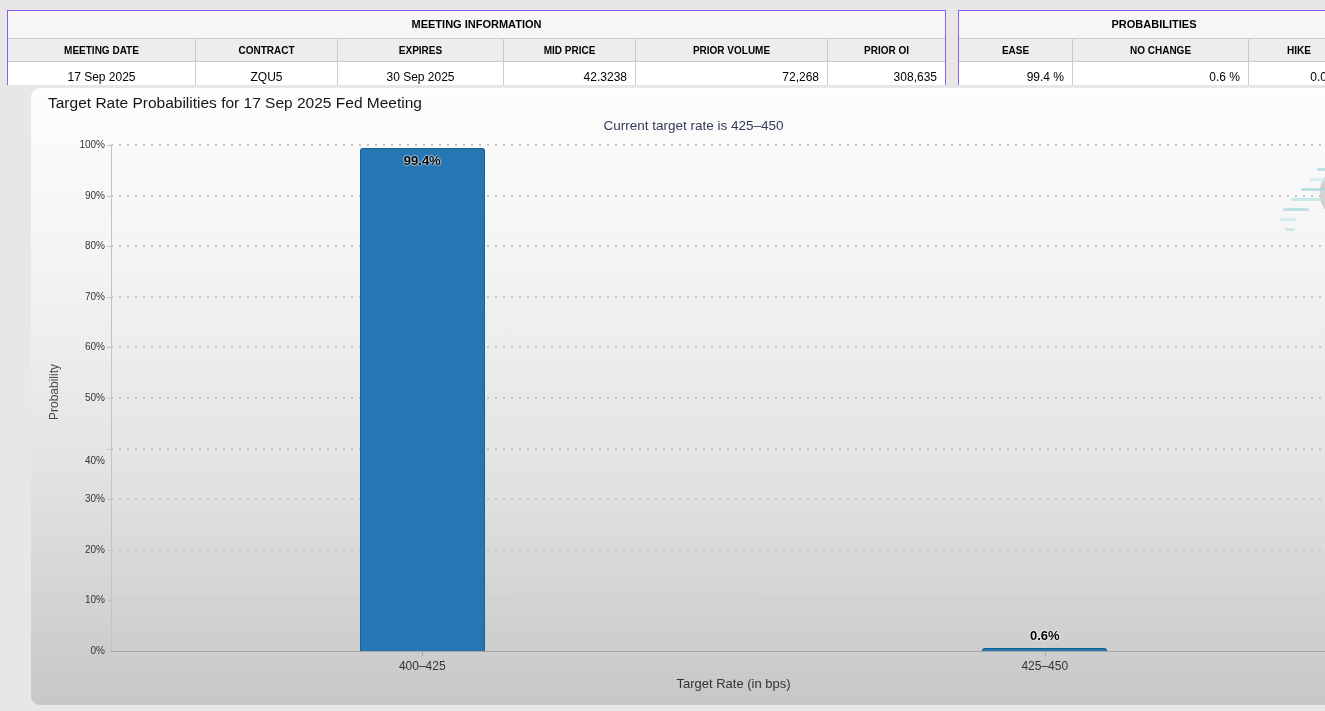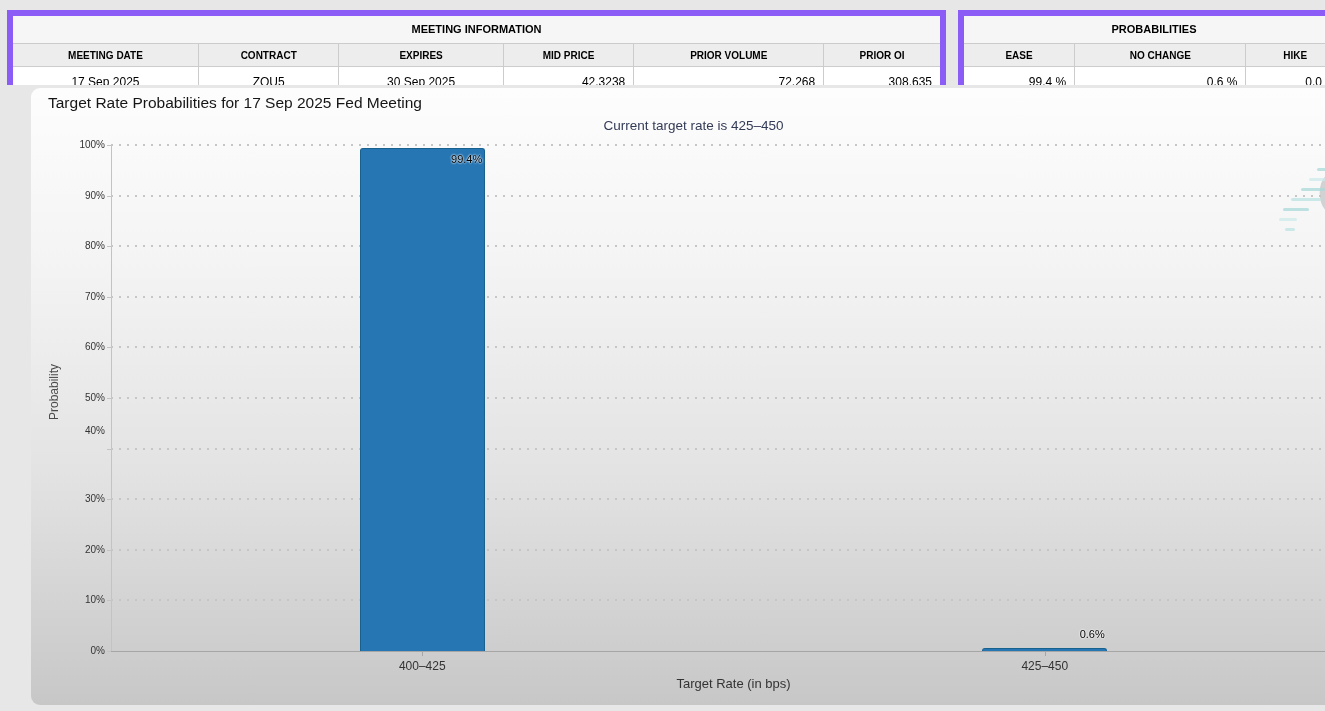--- a/index.html
+++ b/index.html
@@ -1,19 +1,19 @@
 <!DOCTYPE html>
 <html><head>
 <meta charset="utf-8">
 <style>
   html,body{margin:0;padding:0;width:1325px;height:711px;overflow:hidden;
     background:#e7e7e7;font-family:"Liberation Sans",sans-serif;}
   
   .tables-row{position:absolute;top:10px;left:0;width:1325px;height:75px;overflow:hidden;}
-  .qtable{position:absolute;top:0;border:6px solid #8b5cf6;background:#fff;box-sizing:border-box;}
+  .qtable{position:absolute;top:0;border:1px solid #8b5cf6;background:#fff;box-sizing:border-box;}
   .qt-title{height:27px;line-height:27px;text-align:center;font-size:11px;font-weight:bold;
     background:#f6f6f6;border-bottom:1px solid #ccc;color:#000;}
   .qt-head,.qt-row{display:flex;}
   .qt-head{height:22px;background:#ededed;border-bottom:1px solid #ccc;}
   .qt-row{height:30px;background:#fff;}
   .qt-cell{box-sizing:border-box;overflow:hidden;white-space:nowrap;padding:0 8px;
     border-right:1px solid #ccc;display:flex;align-items:center;font-size:12px;color:#000;}
   .qt-cell:last-child{border-right:none;}
   .qt-head .qt-cell{font-size:10px;font-weight:bold;}
   .al-c{justify-content:center;} .al-r{justify-content:flex-end;}
@@ -38,21 +38,21 @@
   .xaxis-line{position:absolute;left:80px;top:563px;width:1245px;height:1px;background:#a6a6a6;}
   .gridline{position:absolute;left:0;width:100%;height:2px;
     background:repeating-linear-gradient(90deg,#c6c6c6 0 2px,transparent 2px 8px);
     background-size:8px 1.5px;background-repeat:repeat-x;}
   .ytick-mark{position:absolute;width:4px;height:1px;background:#c3c3c3;left:76px;}
   .ylabel{position:absolute;width:72px;text-align:right;font-size:10px;color:#333;left:2px;}
   .ytitle{position:absolute;left:8px;top:310px;width:30px;font-size:12px;color:#4a4a4a;
     transform:rotate(-90deg);transform-origin:center;white-space:nowrap;text-align:center;}
   .bar{position:absolute;background:#2776b4;border:1px solid #17618f;border-bottom:none;
     border-radius:3px 3px 0 0;box-sizing:border-box;cursor:pointer;}
-  .bar-label{position:absolute;font-size:11px;font-weight:normal;color:#000;text-align:right;
+  .bar-label{position:absolute;font-size:13px;font-weight:bold;color:#000;text-align:center;
     text-shadow:0 0 2px #fff,0 0 2px #fff;}
   .xtick-mark{position:absolute;width:1px;height:5px;background:#a6a6a6;top:563px;}
   .xlabel{position:absolute;top:571px;font-size:12px;color:#333;text-align:center;width:120px;}
   .xtitle{position:absolute;left:80px;top:588px;width:1245px;text-align:center;
     font-size:13px;color:#333;}
 </style>
 </head>
 <body>
 
 <div class="tables-row">
@@ -120,21 +120,21 @@
       <div class="ytick-mark" style="top: 512.4px;"></div>
       <div class="ylabel" style="top: 506.4px;">10%</div>
       <div class="gridline" style="left: 80px; width: 1245px; top: 460.8px;"></div>
       <div class="ytick-mark" style="top: 461.8px;"></div>
       <div class="ylabel" style="top: 455.8px;">20%</div>
       <div class="gridline" style="left: 80px; width: 1245px; top: 410.2px;"></div>
       <div class="ytick-mark" style="top: 411.2px;"></div>
       <div class="ylabel" style="top: 405.2px;">30%</div>
       <div class="gridline" style="left: 80px; width: 1245px; top: 359.6px;"></div>
       <div class="ytick-mark" style="top: 360.6px;"></div>
-      <div class="ylabel" style="top: 337px;">40%</div>
+      <div class="ylabel" style="top: 367px;">40%</div>
       <div class="gridline" style="left: 80px; width: 1245px; top: 309px;"></div>
       <div class="ytick-mark" style="top: 310px;"></div>
       <div class="ylabel" style="top: 304px;">50%</div>
       <div class="gridline" style="left: 80px; width: 1245px; top: 258.4px;"></div>
       <div class="ytick-mark" style="top: 259.4px;"></div>
       <div class="ylabel" style="top: 253.4px;">60%</div>
       <div class="gridline" style="left: 80px; width: 1245px; top: 207.8px;"></div>
       <div class="ytick-mark" style="top: 208.8px;"></div>
       <div class="ylabel" style="top: 202.8px;">70%</div>
       <div class="gridline" style="left: 80px; width: 1245px; top: 157.2px;"></div>

